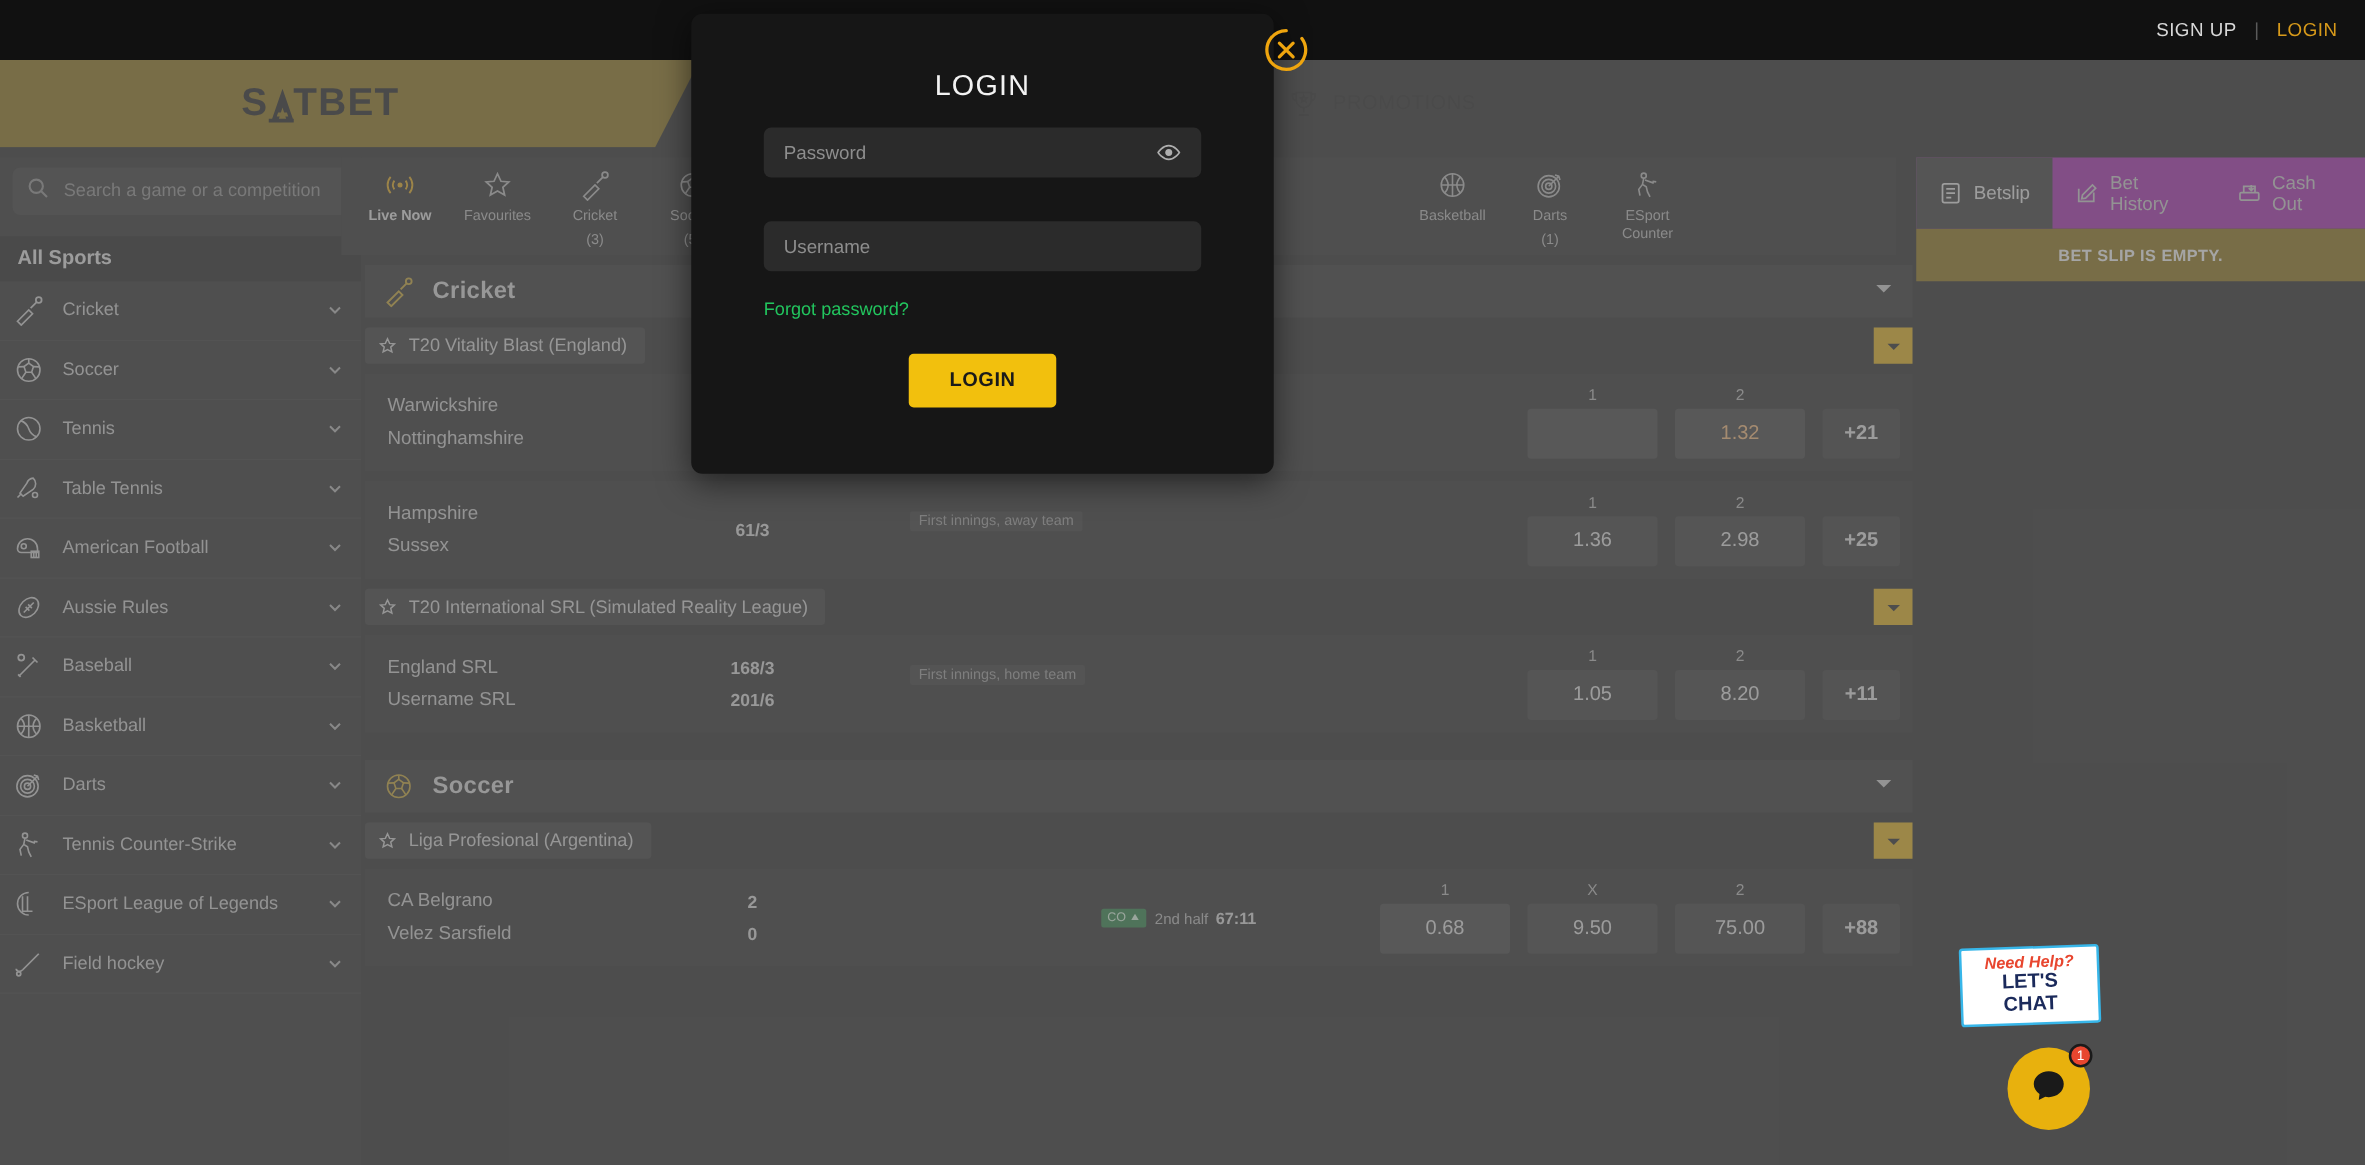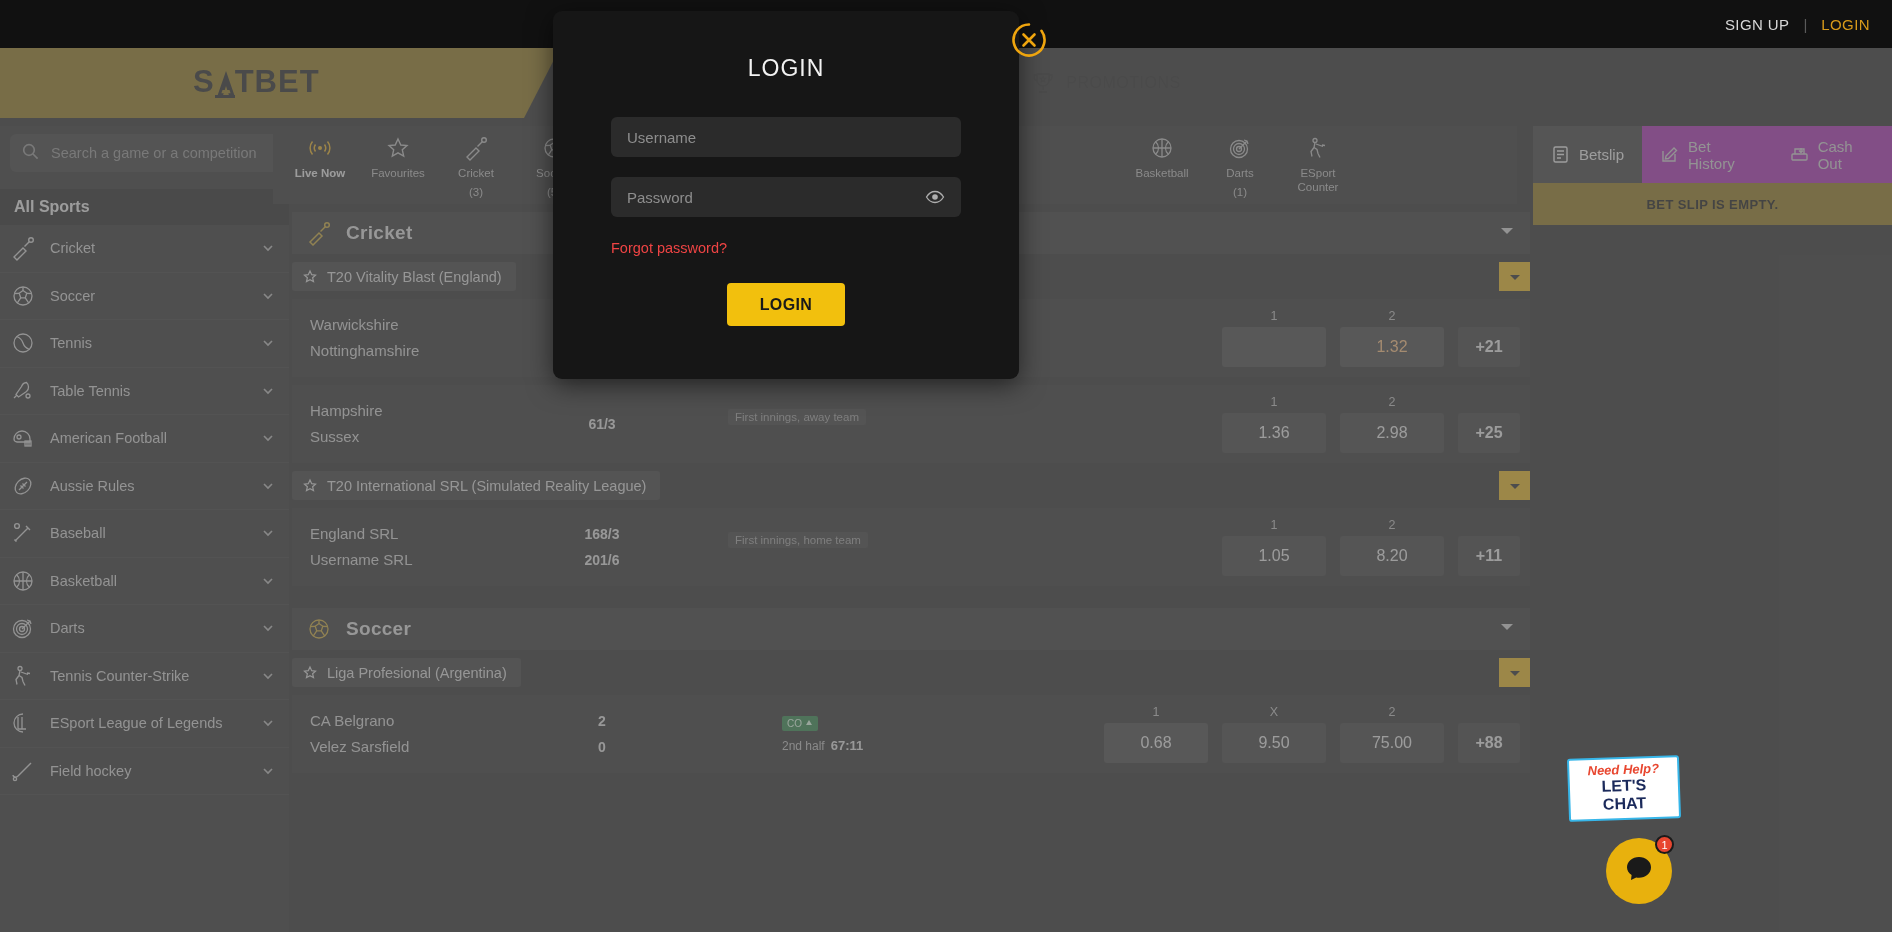--- a/index.html
+++ b/index.html
@@ -183,21 +183,21 @@
   .tabs { display: flex; height: 57px; background: #a21caf; align-items: center; }
   .tab {
     display: flex; align-items: center; gap: 9px; padding: 0 18px;
     color: #cfcfcf; font-size: 15px; height: 57px;
   }
   .tab.active { background: #2f2f2f; color: #e9e9e9; }
   .tab .ic { width: 19px; height: 19px; }
   .emptybar {
     height: 42px; background: #8a6d08; display: flex;
     align-items: center; justify-content: center;
-    color: #000000; font-size: 13px; font-weight: 700; letter-spacing: .4px;
+    color: #ffffff; font-size: 13px; font-weight: 700; letter-spacing: .4px;
   }
 
   
   .chatwrap { position: absolute; right: 0px; bottom: 14px; z-index: 45; }
   .needhelp {
     position: absolute; right: 8px; bottom: 98px;
     background: #fff; border: 2px solid #37b6e9; border-radius: 3px;
     padding: 4px 8px 5px 8px; width: 112px; text-align: center;
     transform: rotate(-2deg);
   }
@@ -231,21 +231,21 @@
   }
   .field.username { margin-top: 35px; }
   .field.password { margin-top: 20px; }
   .field input {
     background: transparent; border: 0; outline: 0; flex: 1;
     color: #e6e6e6; font-size: 15px; font-family: "Liberation Sans", sans-serif;
   }
   .field input::placeholder { color: #8e8e8e; }
   .eye { width: 20px; height: 20px; opacity: .8; }
   .forgot {
-    margin: 23px 0 0 58px; color: #ef4444; font-size: 14.5px;
+    margin: 23px 0 0 58px; color: #22c55e; font-size: 14.5px;
   }
   .loginbtn {
     margin: 27px auto 0 auto; width: 118px; height: 43px;
     background: #f2c00d; border-radius: 4px; border: 0;
     color: #1a1a1a; font-size: 16px; font-weight: 700; letter-spacing: .4px;
     display: flex; align-items: center; justify-content: center;
     font-family: "Liberation Sans", sans-serif; cursor: pointer;
   }
   .closebtn {
     position: absolute; right: -30px; top: 11px; width: 40px; height: 40px;
@@ -710,21 +710,21 @@
 
     <div class="match">
       <div class="teams">
         <div class="t">CA Belgrano</div>
         <div class="t">Velez Sarsfield</div>
       </div>
       <div class="scores">
         <div class="s">2</div>
         <div class="s">0</div>
       </div>
-      <div class="midinfo" style="flex-direction:column;align-items:flex-start;justify-content:center;padding-bottom:0;padding-left:120px;gap:7px">
+      <div class="midinfo" style="flex-direction:row;align-items:center;justify-content:center;padding-bottom:0;padding-left:120px;gap:7px">
         <span class="livebadge">
           <span>CO</span>
           <svg width="8" height="8" viewBox="0 0 8 8" fill="#dfffe7">
               <path d="M1 6h6L4 1z"></path>
             </svg>
         </span>
         <span class="periodinfo">
           <span>2nd half</span><b>67:11</b>
         </span>
       </div>
@@ -800,29 +800,29 @@
   <div class="closebtn">
     <span>
       <svg width="40" height="40" viewBox="0 0 40 40" fill="none" stroke="#efa50e" stroke-width="2.6" stroke-linecap="round">
         <path d="M20 4.5a15.5 15.5 0 1 0 12.5 6.3"></path>
         <path d="M14.5 14.5l11 11M25.5 14.5l-11 11"></path>
       </svg></span>
   </div>
 
   <div class="modal-title">LOGIN</div>
 
-  <div class="field username">
-    <input type="text" placeholder="Username" style="">
-  </div>
-
   <div class="field password">
     <input type="password" placeholder="Password" style="">
     <span class="eye">
       <svg width="20" height="20" viewBox="0 0 20 20" fill="none" stroke="#cfcfcf" stroke-width="1.3">
         <path d="M1.5 10S4.8 4.5 10 4.5 18.5 10 18.5 10 15.2 15.5 10 15.5 1.5 10 1.5 10z"></path>
         <circle cx="10" cy="10" r="2.8" fill="#cfcfcf" stroke="none"></circle>
       </svg></span>
   </div>
 
+  <div class="field username">
+    <input type="text" placeholder="Username" style="">
+  </div>
+
   <div class="forgot">Forgot password?</div>
 
   <button class="loginbtn">LOGIN</button>
 </div>
 
 </body></html>

